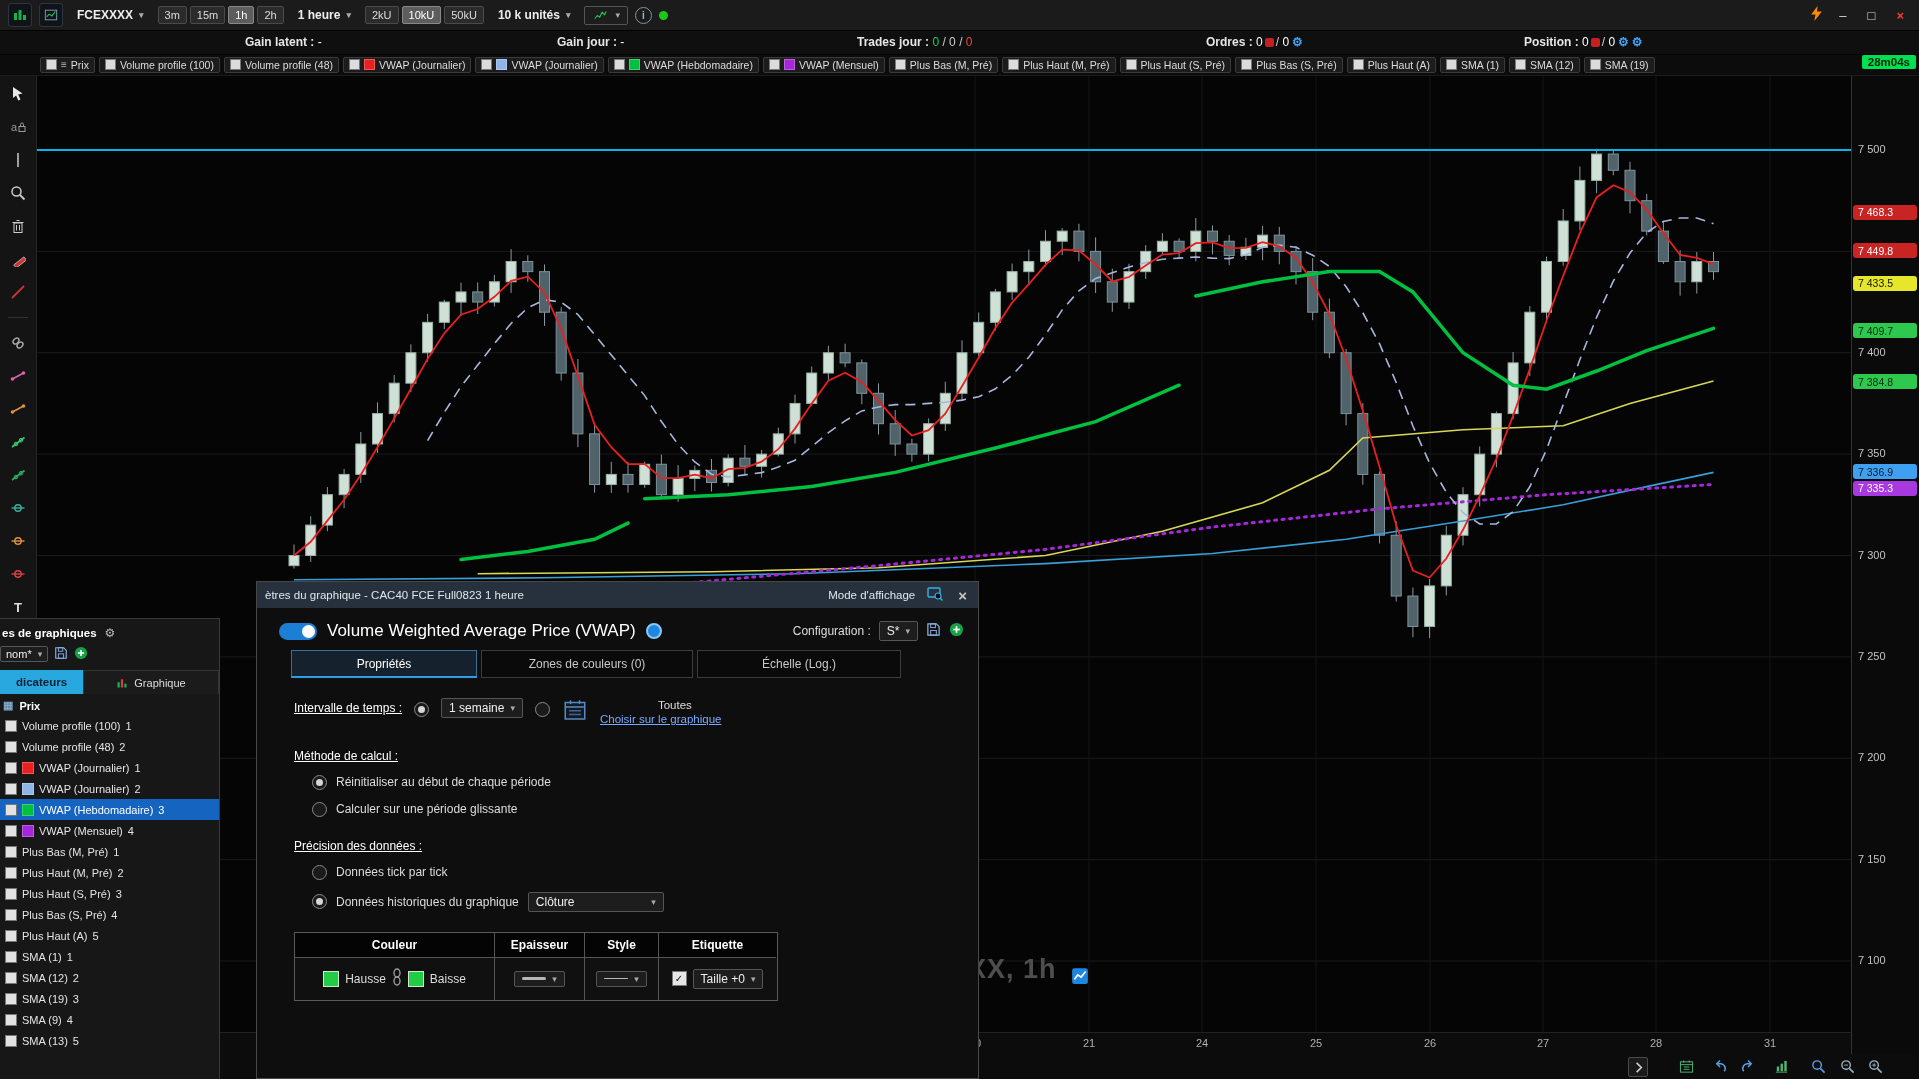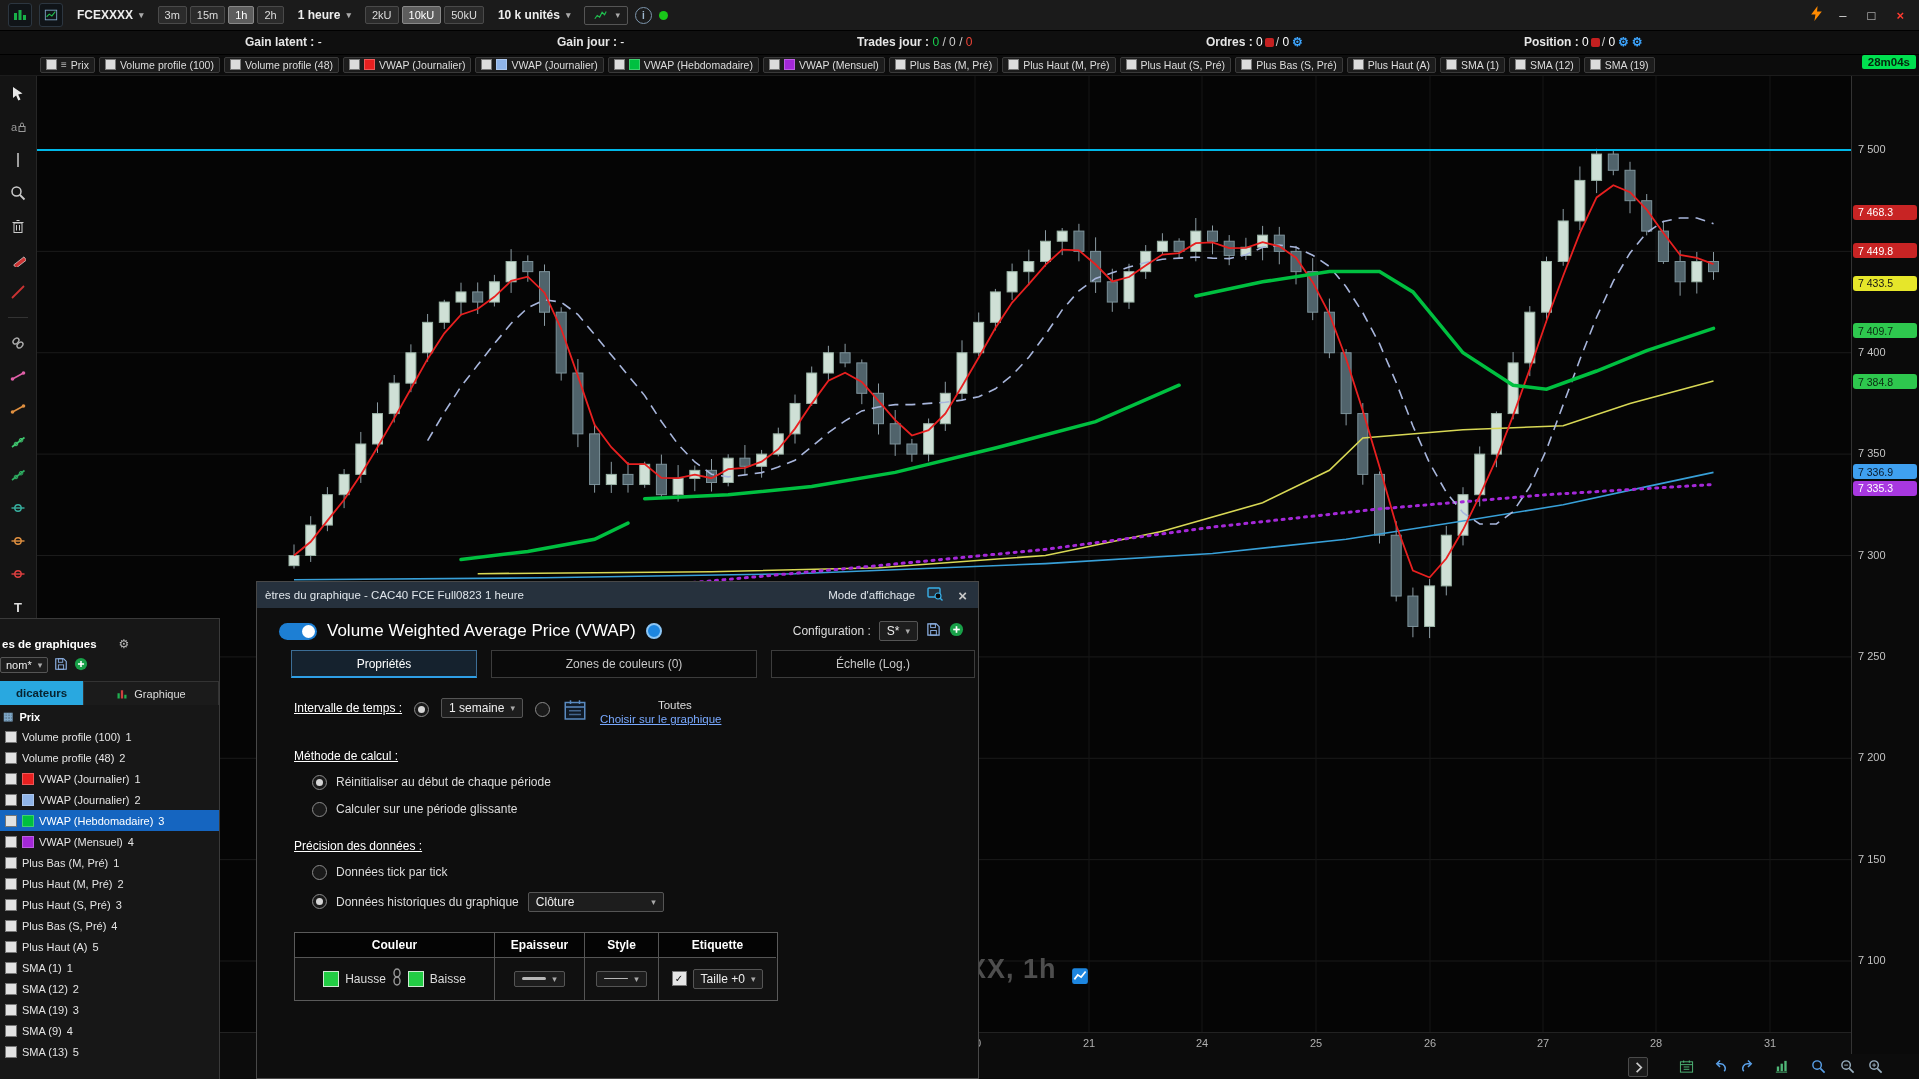--- a/index.html
+++ b/index.html
@@ -67,21 +67,21 @@
   .xaxis{position:absolute;left:37px;top:1032px;width:1814px;height:22px;background:#0c0c0c;
     border-top:1px solid #222;z-index:2;}
   .xlab{position:absolute;top:4px;color:#b0b0b0;font-size:11px;}
   .bottombar{position:absolute;left:0;top:1054px;width:1919px;height:25px;background:#0c0c0c;z-index:2;}
   .bicon{position:absolute;top:3px;width:18px;height:18px;display:flex;align-items:center;justify-content:center;}
   .bicon.boxed{border:1px solid #4a4a4a;background:#1a1a1a;border-radius:2px;}
 
   
   .panel{position:absolute;left:0;top:618px;width:220px;height:461px;background:#171717;z-index:5;
     border-top:1px solid #3a3a3a;border-right:1px solid #3a3a3a;box-sizing:border-box;font-size:11px;overflow:hidden;}
-  .panel-header{display:flex;align-items:center;gap:22px;padding:18px 6px 4px 2px;color:#fff;font-size:11.5px;font-weight:bold;}
+  .panel-header{display:flex;align-items:center;gap:8px;padding:7px 6px 4px 2px;color:#fff;font-size:11.5px;font-weight:bold;}
   .wrench{color:#b8b8b8;font-size:12px;font-weight:normal;}
   .preset-row{display:flex;align-items:center;gap:6px;padding:2px 4px 4px 0;}
   .panel-tabs{display:flex;margin-top:4px;}
   .ptab1{width:83px;height:24px;background:#29a8e0;color:#06222f;font-weight:bold;
     display:flex;align-items:center;justify-content:center;font-size:11.5px;}
   .ptab2{flex:1;height:24px;background:#1b1b1b;border:1px solid #333;border-bottom:none;color:#ddd;
     display:flex;gap:6px;align-items:center;justify-content:center;box-sizing:border-box;}
   .prix-row{display:flex;align-items:center;gap:6px;padding:5px 4px 3px 3px;color:#fff;font-weight:bold;}
   .prow{display:flex;align-items:center;gap:5px;height:21px;padding-left:5px;color:#e4e4e4;white-space:nowrap;}
   .prow.selected{background:#1565c0;color:#fff;}
@@ -93,21 +93,21 @@
     border:1px solid #484848;z-index:6;box-sizing:border-box;overflow:hidden;font-size:12px;color:#ddd;margin-left:36px;}
   .dlg-title{height:26px;background:#26313d;display:flex;align-items:center;gap:10px;
     padding:0 8px;color:#dfe5ea;font-size:11.5px;}
   .dlg-close{color:#c8c8c8;font-size:15px;font-weight:bold;padding:0 3px;}
   .dlg-head{display:flex;align-items:center;gap:10px;padding:13px 14px 9px 22px;}
   .tog{width:38px;height:17px;border-radius:9px;background:#1d7fd4;position:relative;flex:0 0 auto;}
   .tog::after{content:'';position:absolute;right:2px;top:2px;width:13px;height:13px;background:#fff;border-radius:50%;}
   .dlg-heading{font-size:17px;color:#fff;white-space:nowrap;}
   .bdot{width:12px;height:12px;border-radius:50%;background:#1d86e0;border:2px solid #8cc6f5;flex:0 0 auto;}
   .cfg{margin-left:auto;display:flex;align-items:center;gap:8px;}
-  .dlg-tabs{display:flex;gap:14px;margin-left:34px;}
+  .dlg-tabs{display:flex;gap:4px;margin-left:34px;}
   .dtab{height:28px;display:flex;align-items:center;justify-content:center;background:#0a0a0a;
     border:1px solid #3c3c3c;color:#c8c8c8;box-sizing:border-box;}
   .dtab.active{background:#15222e;color:#fff;border-color:#3c6e96;border-bottom:2px solid #2e9fe6;}
   .dlg-body{padding:20px 18px 0 37px;}
   .ulbl{color:#fff;text-decoration:underline;white-space:nowrap;}
   .row-interval{display:flex;align-items:flex-start;gap:12px;}
   .radio{width:13px;height:13px;border-radius:50%;border:1px solid #8a8a8a;background:#1a1a1a;
     display:inline-block;position:relative;flex:0 0 auto;}
   .radio.on::after{content:'';position:absolute;left:3px;top:3px;right:3px;bottom:3px;border-radius:50%;background:#d6d6d6;}
   .col-toutes{display:flex;flex-direction:column;line-height:1.25;font-size:11.5px;}
@@ -824,21 +824,21 @@
         <span><svg width="15" height="15" viewBox="0 0 16 16">
               <circle cx="8" cy="8" r="7" fill="#18a048"></circle>
               <line x1="8" y1="4.5" x2="8" y2="11.5" stroke="#fff" stroke-width="1.8"></line>
               <line x1="4.5" y1="8" x2="11.5" y2="8" stroke="#fff" stroke-width="1.8"></line>
             </svg></span>
       </span>
     </div>
 
     <div class="dlg-tabs">
       <div class="dtab active" style="width:186px">Propriétés</div>
-      <div class="dtab" style="width:266px">Zones de couleurs (0)</div>
+      <div class="dtab" style="width:212px">Zones de couleurs (0)</div>
       <div class="dtab" style="width:204px">Échelle (Log.)</div>
     </div>
 
     <div class="dlg-body">
       <div class="row-interval">
         <span class="ulbl" style="margin-top:3px">Intervalle de temps :</span>
         <span class="radio on" style="margin-top:4px"></span>
         <span class="sel">
             <span>1 semaine</span>
             <span class="car">▾</span>

